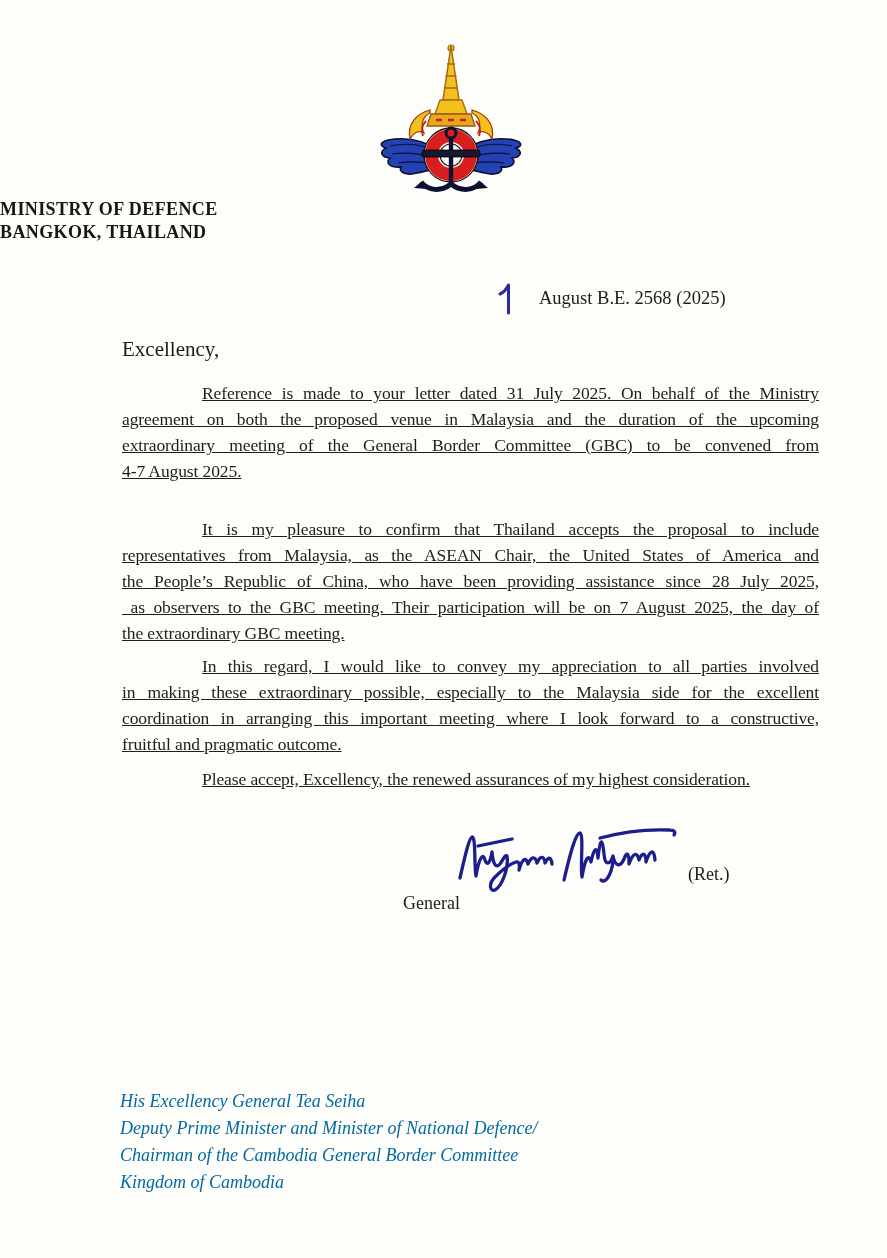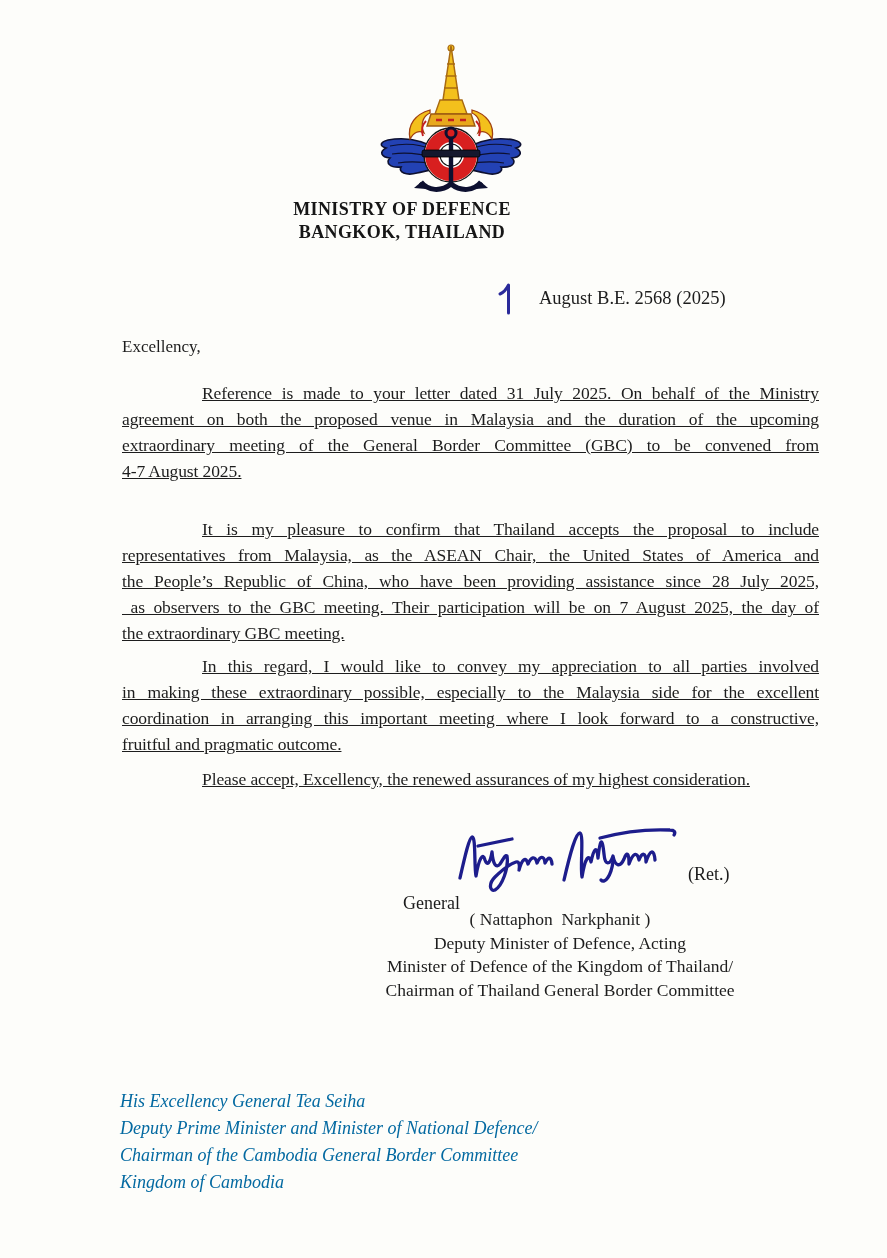--- a/index.html
+++ b/index.html
@@ -10,32 +10,32 @@
     background:#fdfdfa;
     font-family:"Liberation Serif", serif;
     color:#1c1c1c;
     overflow:hidden;
   }
   .abs { position:absolute; }
 
   
   .emblem { left:376px; top:42px; width:150px; height:150px; }
   .ministry-line {
-    left:0; width:804px; text-align:center;
+    left:0; width:804px; text-align:left;
     font-weight:bold; font-size:18px; letter-spacing:0.4px; color:#161616;
   }
   .ministry-line.l1 { top:199px; }
   .ministry-line.l2 { top:222px; }
 
   
   .day-svg { left:496px; top:281px; width:20px; height:36px; }
   .date-text { left:539px; top:288px; font-size:18.5px; }
 
   
-  .salutation { left:122px; top:337px; font-size:17px; }
+  .salutation { left:122px; top:337px; font-size:21px; }
   .para {
     left:122px; width:697px;
     font-size:17.5px; line-height:26px; letter-spacing:-0.1px;
     color:#1d1d1d;
   }
   .para .line { text-align:justify; text-align-last:justify;text-decoration:underline; }
   .para .line:last-child { text-align-last:left; }
   .para.indent .line:first-child { text-indent:80px; }
   .p1 { top:380px; }
   .p2 { top:516px; }
@@ -139,26 +139,20 @@
     <g fill="none" stroke="#1d1d8c" stroke-width="3.3" stroke-linecap="round" stroke-linejoin="round">
       <path d="M8,56 C13,34 17,16 20,15 C24,14 22,44 24,54 C27,36 31,30 33,38 C35,44 38,42 40,30 C41,42 44,47 48,42 C51,38 53,32 55,34 C57,46 50,64 43,68 C38,70 36,62 43,55 C50,48 58,42 64,40 C67,39 68,43 67,48 C70,37 74,34 76,42 C79,35 83,33 85,41 C88,34 92,33 93,41 C96,35 99,34 100,42"></path>
       <path d="M26,24 L60,17"></path>
       <path d="M112,58 C118,32 124,10 128,11 C132,13 128,44 130,55 C133,36 137,31 139,40 C142,26 145,23 146,36 C148,18 150,13 152,32 C153,44 158,43 161,34 C163,44 168,46 172,37 C175,29 177,31 177,42 C181,31 185,29 187,38 C190,30 194,30 194,40 C198,28 202,26 203,38"></path>
       <path d="M161,40 C159,54 153,62 149,58"></path>
       <path d="M148,16 C170,10 196,7 218,8 C222,8 224,10 222,13"></path>
     </g>
   </svg>
   <div class="abs sig-ret">(Ret.)</div>
 
-  <div class="abs sig-block">
-      <div class="line">( Nattaphon&nbsp; Narkphanit )</div>
-      <div class="line">Deputy Minister of Defence, Acting</div>
-      <div class="line">Minister of Defence of the Kingdom of Thailand/</div>
-      <div class="line">Chairman of Thailand General Border Committee</div>
-    </div>
 
   <div class="abs addressee">
       <div class="line">His Excellency General Tea Seiha</div>
       <div class="line">Deputy Prime Minister and Minister of National Defence/</div>
       <div class="line">Chairman of the Cambodia General Border Committee</div>
       <div class="line">Kingdom of Cambodia</div>
     </div>
 
 </div>
 

